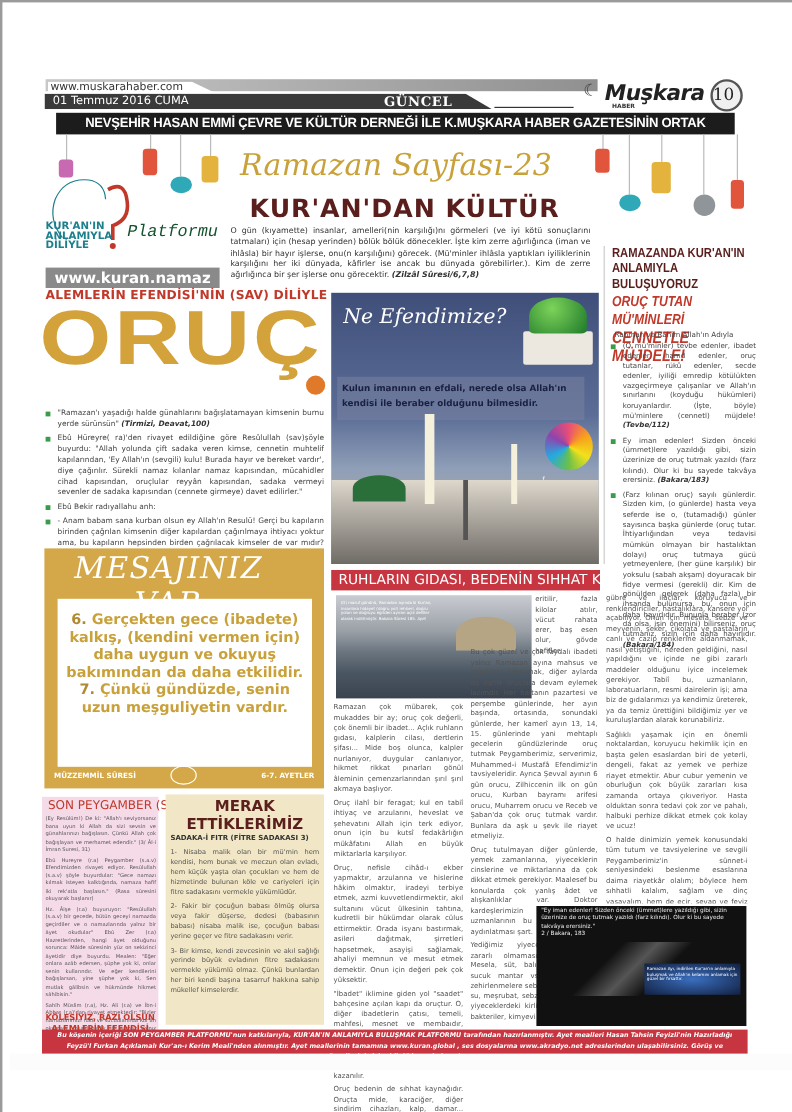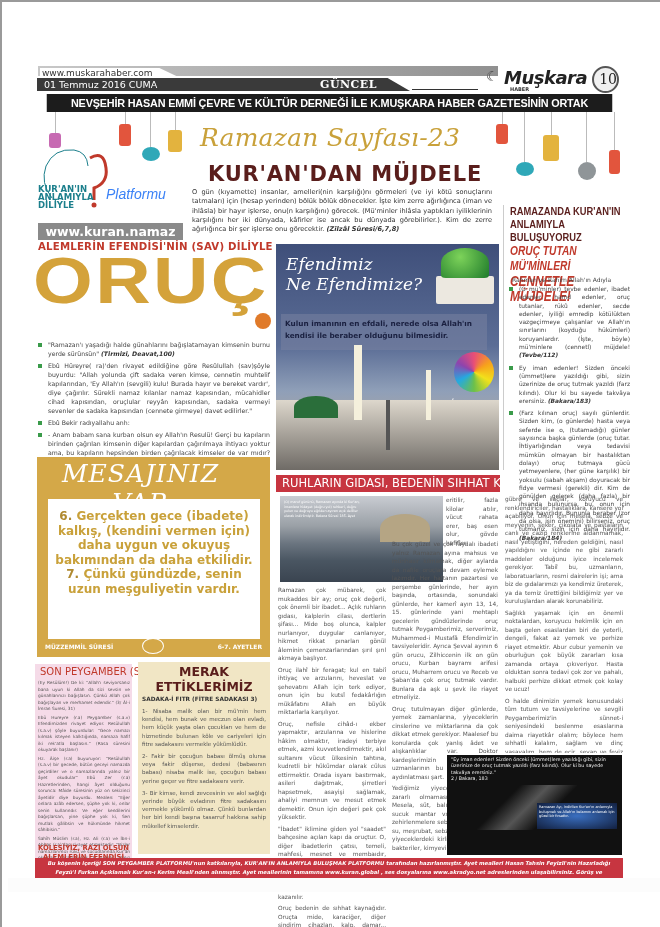--- a/index.html
+++ b/index.html
@@ -11,29 +11,29 @@
 .hdr-bar{position:absolute;left:38px;top:66px;width:460px;height:10px;background:linear-gradient(90deg,#c8c8c8,#909090)}
 .hdr-url{position:absolute;left:40px;top:68px;font-size:9px;color:#333;background:#fff;padding:0 28px 0 2px;height:10px;line-height:10px;clip-path:polygon(0 0,85% 0,100% 100%,0 100%)}
 .hdr-datebar{position:absolute;left:37px;top:78px;width:373px;height:13px;background:#3a3a3a;clip-path:polygon(0 0,94% 0,100% 100%,0 100%)}
 .hdr-date{position:absolute;left:44px;top:79px;font-size:9.5px;color:#fff;line-height:11px}
 .hdr-section{position:absolute;left:320px;top:78px;font-size:11px;font-weight:bold;color:#fff;font-family:"DejaVu Serif",serif;letter-spacing:.5px;line-height:13px}
 .hdr-line{position:absolute;left:412px;top:89px;width:66px;height:1px;background:#333}
 .logo{position:absolute;left:486px;top:66px;width:108px;height:28px}
 .logo-text{position:absolute;left:18px;top:1px;font-size:18px;font-weight:bold;color:#222;font-family:"DejaVu Sans",sans-serif;font-style:italic;letter-spacing:-.5px}
 .logo-sub{position:absolute;left:24px;top:20px;font-size:5px;color:#333;font-weight:bold}
 .logo-icon{position:absolute;left:0;top:2px;font-size:14px;color:#444}
-.pagenum{position:absolute;left:592px;top:66px;width:27px;height:27px;border:2px solid #555;border-radius:50%;font-family:"DejaVu Serif",serif;font-size:14px;text-align:right;line-height:23px;color:#222;background:#f0f0f0}
+.pagenum{position:absolute;left:592px;top:66px;width:27px;height:27px;border:2px solid #555;border-radius:50%;font-family:"DejaVu Serif",serif;font-size:14px;text-align:left;line-height:23px;color:#222;background:#f0f0f0}
 .banner{position:absolute;left:38px;top:94px;width:583px;height:18px;background:#1c1c1c;color:#fff;font-family:"Liberation Sans",sans-serif;font-weight:bold;font-size:11.2px;line-height:18px;text-align:center;letter-spacing:-.2px;transform:scaleX(.97)}
 
 .lantern{position:absolute;width:12px;border-radius:3px}
 .string{position:absolute;width:1px;background:#bbb}
 
 .kg-head{position:absolute;left:32px;top:138px;width:80px;height:70px}
 .kg-label{position:absolute;left:38px;top:185px;font-size:8.5px;font-weight:bold;color:#1c7f8c;line-height:8px;width:60px}
-.kg-plat{position:absolute;left:106px;top:186px;font-family:Liberation Sans, sans-serif;font-style:italic;font-size:14px;color:#3b82f6}
+.kg-plat{position:absolute;left:106px;top:186px;font-family:Liberation Mono, monospace;font-style:italic;font-size:14px;color:#14532d}
 .kg-web{position:absolute;left:38px;top:223px;width:145px;height:17px;background:#8a8a8a;color:#fff;font-weight:bold;font-size:12.5px;line-height:17px;text-align:center}
 .rs-title{position:absolute;left:200px;top:123px;font-family:"DejaVu Serif",serif;font-style:italic;font-size:25px;color:#c9a13a;letter-spacing:.2px}
 .kc-title{position:absolute;left:208px;top:162px;font-family:"DejaVu Sans",sans-serif;font-weight:bold;font-size:21px;color:#5a1e1c;letter-spacing:.8px}
 .kc-text{position:absolute;left:192px;top:188px;width:300px;font-size:6.6px;line-height:9.3px;color:#333;text-align:justify}
 .kc-text b{font-style:italic}
 
 .rc-h1{position:absolute;left:510px;top:205px;font-family:"Liberation Sans",sans-serif;font-weight:bold;font-size:11px;color:#5a1e1c;line-height:13px;transform:scaleX(.85);transform-origin:left}
 .rc-h2{position:absolute;left:510px;top:244px;font-family:"Liberation Sans",sans-serif;font-weight:bold;font-style:italic;font-size:12px;color:#c0392b;line-height:15px;transform:scaleX(.85);transform-origin:left}
 .rc-intro{position:absolute;left:512px;top:276px;font-size:6px;color:#444}
 .rc-list{position:absolute;left:508px;top:285px;width:122px;font-size:5.9px;line-height:8.3px;color:#444;list-style:none;text-align:justify}
@@ -138,21 +138,21 @@
 </svg>
 <div class="kg-label">
   <div>KUR'AN'IN</div>
   <div>ANLAMIYLA</div>
   <div>DİLİYLE</div>
 </div>
 <div class="kg-plat">Platformu</div>
 <div class="kg-web">www.kuran.namaz</div>
 
 <div class="rs-title">Ramazan Sayfası-23</div>
-<div class="kc-title">KUR'AN'DAN MÜJDELE</div>
+<div class="kc-title">KUR'AN'DAN KÜLTÜR</div>
 <div class="kc-text"><span>O gün (kıyamette) insanlar, amelleri(nin karşılığı)nı görmeleri (ve iyi kötü sonuçlarını tatmaları) için (hesap yerinden) bölük bölük dönecekler. İşte kim zerre ağırlığınca (iman ve ihlâsla) bir hayır işlerse, onu(n karşılığını) görecek. (Mü'minler ihlâsla yaptıkları iyiliklerinin karşılığını her iki dünyada, kâfirler ise ancak bu dünyada görebilirler.). Kim de zerre ağırlığınca bir şer işlerse onu görecektir.</span> <b>(Zilzâl Sûresi/6,7,8)</b></div>
 
 <div class="vline" style="left:503px;top:205px;height:265px"></div>
 <div class="rc-h1">
   <div>RAMAZANDA KUR'AN'IN</div>
   <div>ANLAMIYLA BULUŞUYORUZ</div>
 </div>
 <div class="rc-h2">
   <div>ORUÇ TUTAN MÜ'MİNLERİ</div>
   <div style="font-size:14px">CENNETLE MÜJDELE!</div>
@@ -173,21 +173,20 @@
   <li><span>Ebû Bekir radıyallahu anh:</span></li>
   <li><span>- Anam babam sana kurban olsun ey Allah'ın Resulü! Gerçi bu kapıların birinden çağrılan kimsenin diğer kapılardan çağırılmaya ihtiyacı yoktur ama, bu kapıların hepsinden birden çağrılacak kimseler de var mıdır? dedi.</span></li>
   <li><span>Resûlullah sallallahu aleyhi ve sellem:</span></li>
   <li><span>- "Evet, vardır. Senin de o bahtiyârlardan olacağını ümit ederim" buyurdu. </span><i>(Buhârî, Müslim, Tirmizî, Nesâî)</i></li>
 </ul>
 
 <div class="img-box">
   <div class="dome-base"></div>
   <div class="dome-main"></div>
   <div class="img-title">
-    <div>Efendimiz</div>
     <div>Ne Efendimize?</div>
   </div>
   <div class="img-quote">Kulun imanının en efdali, nerede olsa Allah'ın kendisi ile beraber olduğunu bilmesidir.</div>
   <div class="logo-circle"></div>
   <div class="soc" style="top:153px">f <span>/sonpeygamberTP</span></div>
   <div class="soc" style="top:163px">t <span>/sonpeygamberTP</span></div>
   <div class="mosque"></div>
   <div class="mos-dome"></div>
   <div class="minaret" style="left:78px;bottom:50px;height:75px"></div>
   <div class="minaret" style="left:150px;bottom:50px;height:50px;width:5px"></div>

